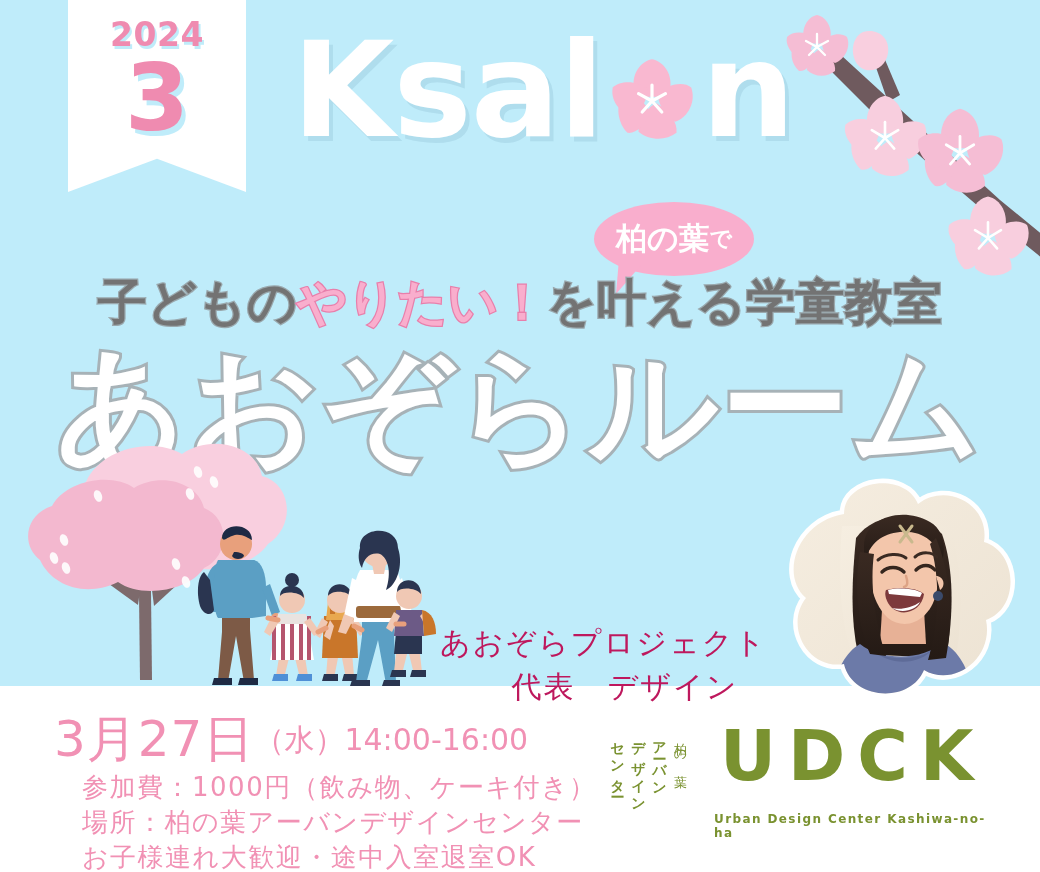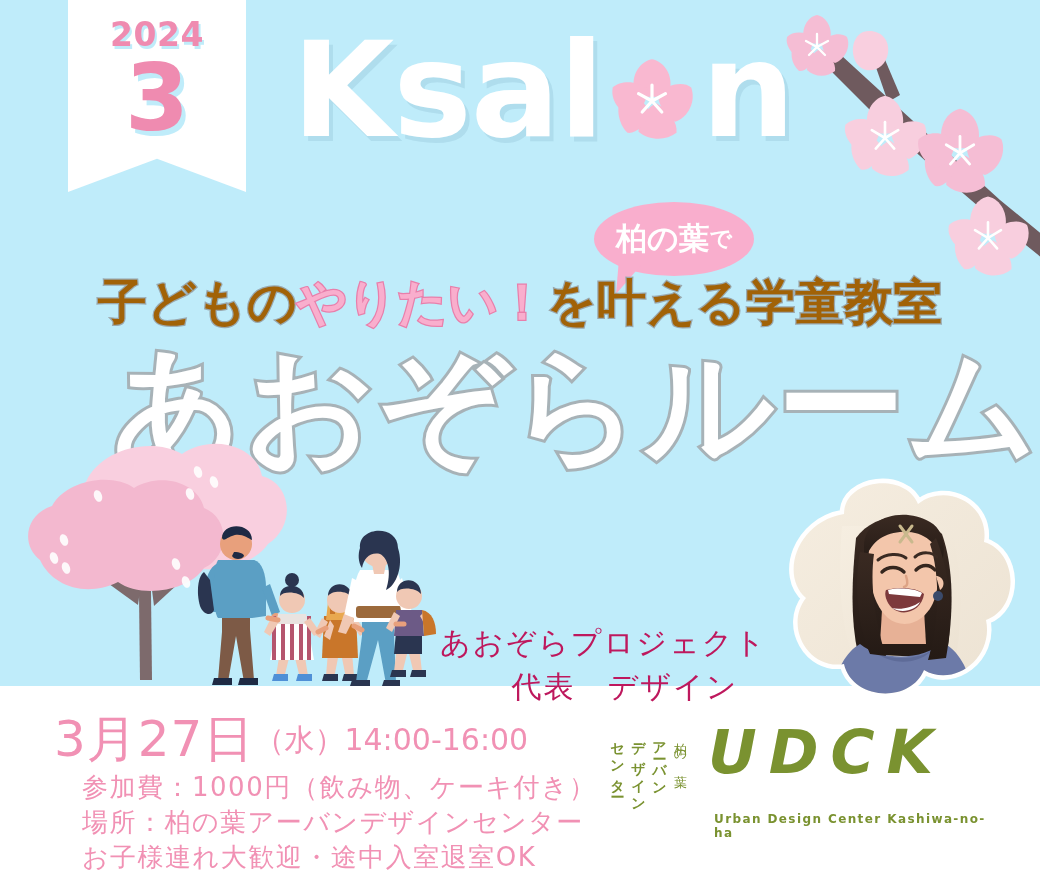--- a/index.html
+++ b/index.html
@@ -64,33 +64,33 @@
     color:#ffffff;font-size:31px;font-weight:bold;letter-spacing:0px;
   }
   .bubble .btxt small{font-size:22px;}
   
   .headline{
     position:absolute;left:0;top:277px;width:1040px;
     text-align:center;font-size:49px;font-weight:bold;line-height:1.05;
     white-space:nowrap;
   }
   .headline .w{
-    color:#a16207;
+    color:#737373;
     -webkit-text-stroke:2.5px #9aa8ad;
     paint-order:stroke fill;
     text-shadow:0 0 0 #9aa8ad;
   }
   .headline .p{
     color:#f9aecd;
     -webkit-text-stroke:2.5px #e87fab;
     paint-order:stroke fill;
   }
   
   .bigtitle{
-    position:absolute;left:0;top:342px;width:1040px;text-align:right;
+    position:absolute;left:0;top:342px;width:1040px;text-align:center;
     font-size:128px;font-weight:bold;line-height:1;white-space:nowrap;
     color:#ffffff;
     -webkit-text-stroke:6px #a7b2b7;
     paint-order:stroke fill;
     letter-spacing:2px;
   }
   
   .scene{position:absolute;left:0;top:440px;width:470px;height:250px;}
   
   .speaker{
@@ -117,24 +117,23 @@
     position:absolute;left:0;top:6px;height:86px;
     display:flex;flex-direction:row-reverse;gap:0px;
   }
   .udck .vcol{
     writing-mode:vertical-rl;text-orientation:upright;
     color:#7a9230;font-weight:bold;font-size:14px;letter-spacing:3px;
     line-height:1;margin-left:7px;
   }
   .udck .vcol.thin{font-weight:normal;font-size:13px;letter-spacing:9px;}
   .udck .mark{
-    position:absolute;left:104px;top:-4px;
-    color:#7a9230;font-size:60px;font-weight:bold;letter-spacing:12px;
+    position:absolute;left:116px;top:-4px;
+    color:#7a9230;font-size:69px;font-weight:bold;letter-spacing:12px;
     line-height:1;
-    font-style:italic;
   }
   .udck .tag{
     position:absolute;left:110px;top:86px;
     color:#7a9230;font-size:12px;letter-spacing:1.4px;font-weight:bold;
   }
 </style>
 </head>
 <body>
 
 <div id="poster">

